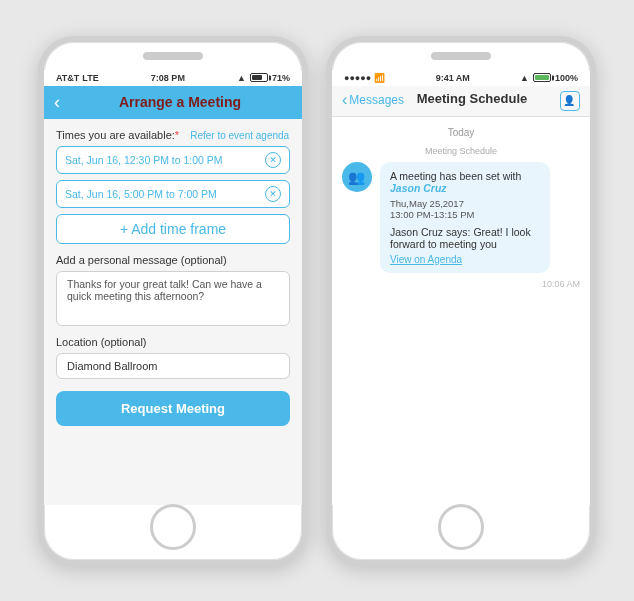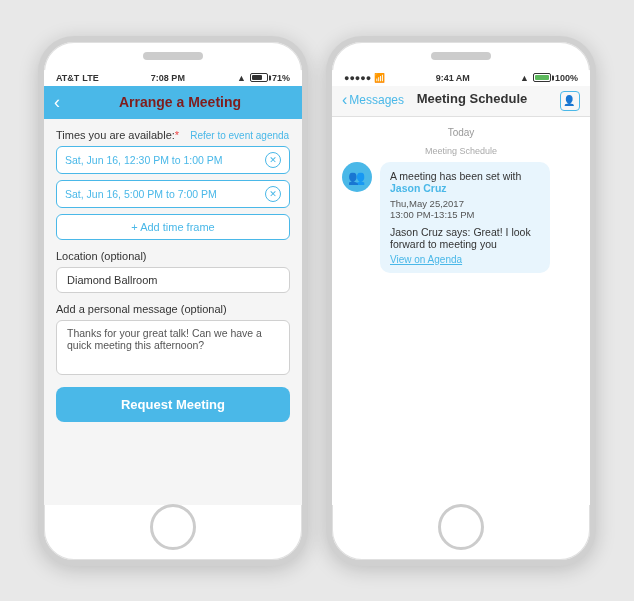--- a/index.html
+++ b/index.html
@@ -157,21 +157,21 @@
       display: flex; align-items: center; justify-content: center;
       font-size: 9px; color: #4ab8e8; cursor: pointer;
     }
     .add-time-btn {
       width: 100%;
       border: 1.5px solid #4ab8e8;
       border-radius: 6px;
       padding: 6px;
       text-align: center;
       color: #4ab8e8;
-      font-size: 11px;
+      font-size: 14px;
       background: #fff;
       cursor: pointer;
       margin-bottom: 10px;
     }
     .location-input {
       width: 100%;
       border: 1px solid #d0d0d0;
       border-radius: 6px;
       padding: 6px 10px;
       font-size: 11px;
@@ -236,21 +236,21 @@
       display: flex; align-items: center; justify-content: center; flex-shrink: 0; font-size: 14px; color: #fff;
     }
     .msg-bubble {
       background: #e8f5fd;
       border-radius: 10px;
       padding: 8px 10px;
       font-size: 10.5px;
       color: #333;
       max-width: 170px;
     }
-    .msg-bubble .highlight { color: #4ab8e8; font-weight: 600; }
+    .msg-bubble .highlight { color: #4ab8e8; font-weight: 600; font-style: italic; }
     .msg-bubble .date-time { font-size: 9.5px; color: #555; margin-top: 4px; }
     .msg-bubble .view-link { color: #4ab8e8; font-size: 10px; display: block; margin-top: 4px; text-decoration: underline; }
     .msg-time-right { font-size: 9px; color: #bbb; text-align: right; margin-top: 4px; }
 
     .chevron-left::before { content: '‹'; font-size: 16px; font-weight: 300; }
   </style>
 </head>
 <body>
 
 <div class="phones-container">
@@ -289,27 +289,27 @@
             <div class="time-slot-x">✕</div>
           </div>
           <div class="time-slot">
             <span>Sat, Jun 16, 5:00 PM to 7:00 PM</span>
             <div class="time-slot-x">✕</div>
           </div>
           <div class="add-time-btn">+ Add time frame</div>
         </div>
 
         <div class="form-section">
+          <div class="form-label">Add a personal message (optional)</div>
+          <div class="message-input">Thanks for your great talk! Can we have a quick meeting this afternoon?</div>
+        </div>
+
+        <div class="form-section">
           <div class="form-label">Location (optional)</div>
           <div class="location-input">Diamond Ballroom</div>
-        </div>
-
-        <div class="form-section">
-          <div class="form-label">Add a personal message (optional)</div>
-          <div class="message-input">Thanks for your great talk! Can we have a quick meeting this afternoon?</div>
         </div>
 
         <button class="request-btn">Request Meeting</button>
       </div>
     </div>
   </div>
 
   <div class="phone">
     <div class="phone-inner">
 
@@ -349,16 +349,17 @@
             </div>
             <div class="date-time">
               <div>Thu,May 25,2017</div>
               <div>13:00 PM-13:15 PM</div>
             </div>
             <div style="margin-top:6px; font-size:10.5px;">Jason Cruz says: Great! I look forward to meeting you</div>
             <a class="view-link" href="#">View on Agenda</a>
           </div>
         </div>
 
+        <div class="msg-time-right">10:06 AM</div>
       </div>
     </div>
   </div>
 </div>
 
 </body></html>

